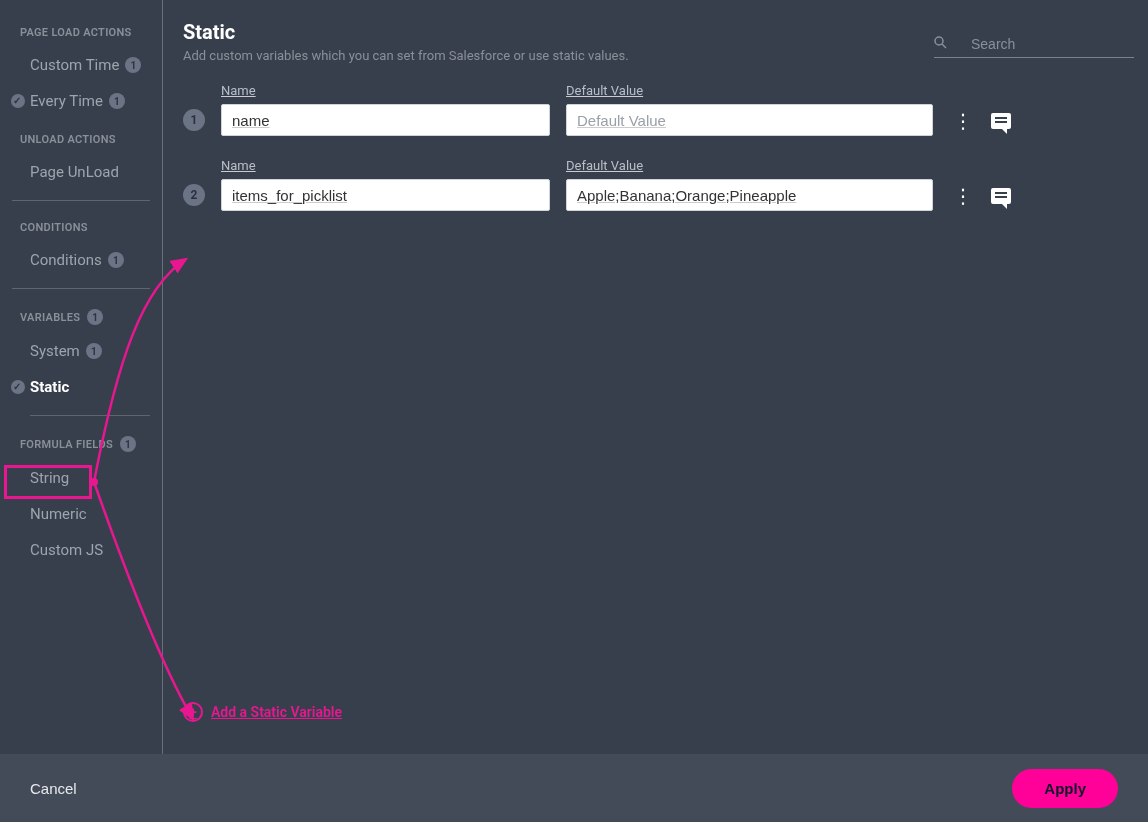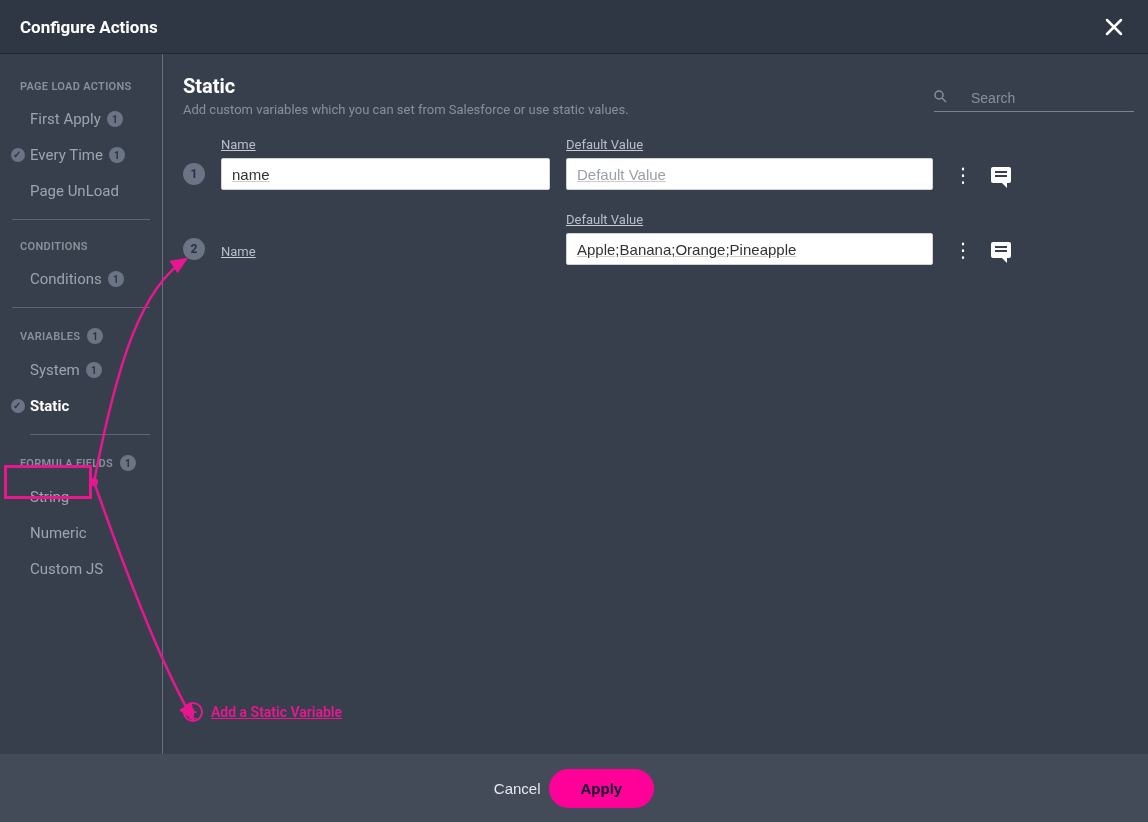--- a/index.html
+++ b/index.html
@@ -300,21 +300,21 @@
       font-size: 14px;
       font-weight: 700;
       text-decoration: none;
       color: #e81790;
     }
     .modal-footer {
       height: 68px;
       background: #434b59;
       display: flex;
       align-items: center;
-      justify-content: center;
+      justify-content: space-between;
       gap: 8px;
       padding: 0 30px;
     }
     .btn-cancel {
       background: transparent;
       border: none;
       color: #e7e9ed;
       font-size: 15px;
       cursor: pointer;
     }
@@ -333,43 +333,36 @@
       left: 88px;
       top: 247px;
       pointer-events: none;
     }
   </style>
 </head>
 <body>
 
 <div class="modal">
 
-  <div class="modal-header">
-    <div class="modal-title">Configure Actions</div>
-    <div class="close-btn">
-      <svg width="18" height="18" viewBox="0 0 18 18">
-        <path d="M2 2 L16 16 M16 2 L2 16" stroke="#fff" stroke-width="2.5" stroke-linecap="round"></path>
-      </svg>
-    </div>
-  </div>
 
   <div class="modal-body">
 
     <div class="sidebar">
 
       <div class="section-header">PAGE LOAD ACTIONS</div>
       <div class="sidebar-item">
-        <span>First Apply</span>
+        <span>Custom Time</span>
         <span class="count-badge">1</span>
       </div>
       <div class="sidebar-item checked">
         <span>Every Time</span>
         <span class="count-badge">1</span>
       </div>
 
+      <div class="section-header">UNLOAD ACTIONS</div>
       <div class="sidebar-item">
         <span>Page UnLoad</span>
       </div>
 
       <div class="divider"></div>
 
       <div class="section-header">CONDITIONS</div>
       <div class="sidebar-item">
         <span>Conditions</span>
         <span class="count-badge">1</span>
@@ -441,20 +434,21 @@
             <div class="comment-icn">
                 <span class="tail"></span>
               </div>
           </div>
         </div>
 
         <div class="row">
           <div class="row-num">2</div>
           <div class="field field-name">
             <div class="field-label">Name</div>
+            <input type="text" value="items_for_picklist" style="">
           </div>
           <div class="field field-value">
             <div class="field-label">Default Value</div>
             <input type="text" value="Apple;Banana;Orange;Pineapple" style="">
           </div>
           <div class="row-actions">
             <div class="dots">⋮</div>
             <div class="comment-icn">
                 <span class="tail"></span>
               </div>

